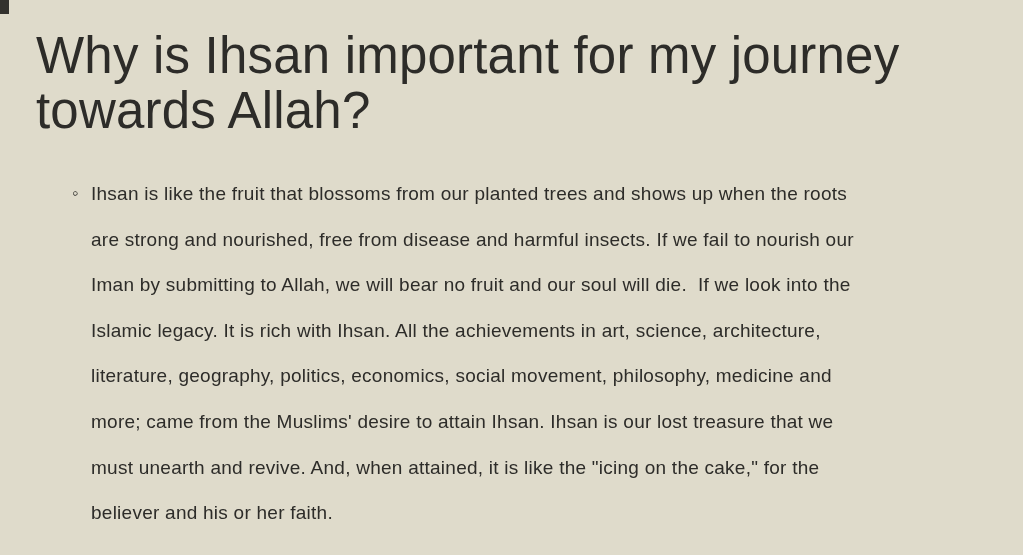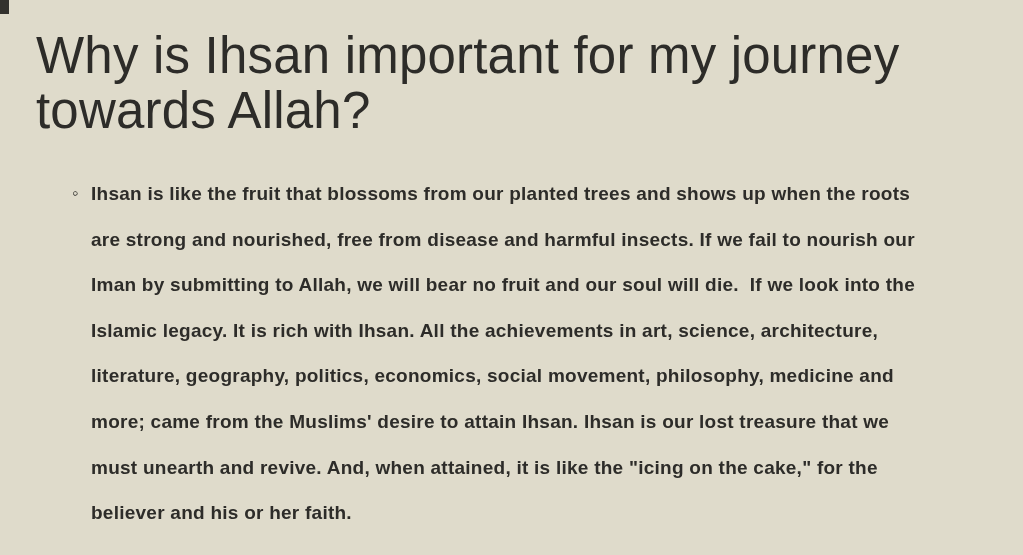--- a/index.html
+++ b/index.html
@@ -53,21 +53,20 @@
   .paragraph {
     position: absolute;
     left: 91px;
     top: 0;
     width: 900px;
     font-size: 19px;
     line-height: 45.6px;
     letter-spacing: 0.25px;
     color: #2d2c29;
     white-space: pre;
-    font-weight: bold;
   }
 </style>
 </head>
 <body>
 
 <div class="slide" style="background-color: rgb(223, 219, 203);">
 
   <div class="corner-accent" style="background-color: rgb(51, 50, 46);"></div>
 
   <h1 class="title" style="color: rgb(45, 44, 41);">Why is Ihsan important for my journey

